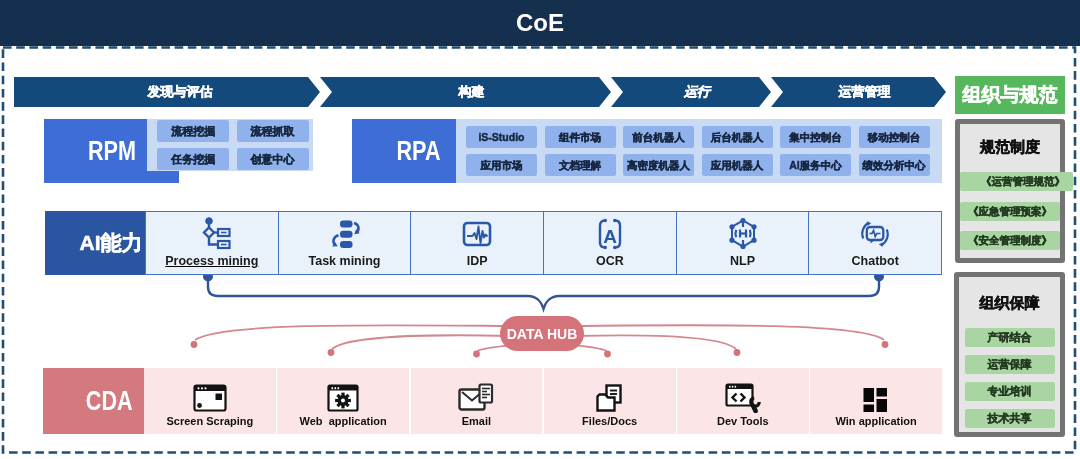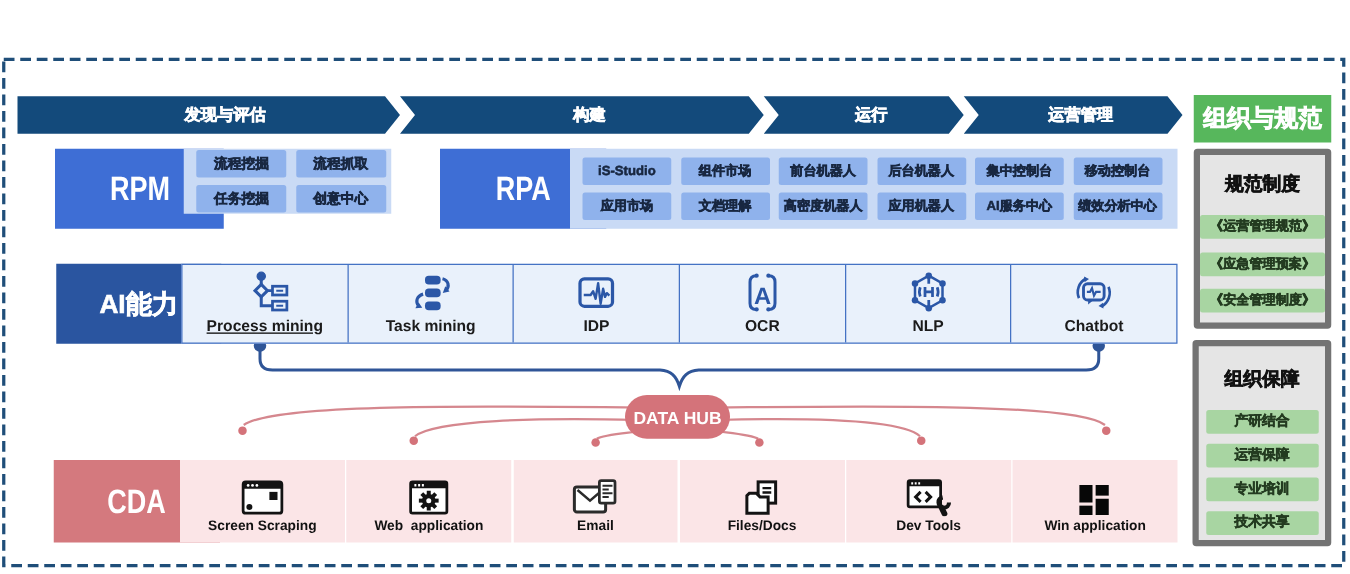--- a/index.html
+++ b/index.html
@@ -47,20 +47,21 @@
         text-align:center;height:19px;line-height:19px;margin:0 auto;}
   .gp1 .gbtn{width:100px;font-size:10.5px;}
   .gp2 .gbtn{width:90px;font-size:11px;}
   
   .hub{left:500px;top:316px;width:84px;height:35px;background:#D4737A;border-radius:17.5px;
        color:#fff;font-size:14px;font-weight:bold;display:flex;align-items:center;justify-content:center;}
 </style>
 </head>
 <body>
 <div id="stage">
+  <div class="abs hdr">CoE</div>
 
   <svg class="abs" style="left:0;top:0" width="1080" height="459" viewBox="0 0 1080 459">
 
     <rect x="3" y="47.5" width="1072" height="405" fill="none" stroke="#1F4E79" stroke-width="2.6" stroke-dasharray="8.6 4.6"></rect>
 
     <g fill="#134A7B">
       <polygon points="14,77 308,77 320,92 308,107 14,107"></polygon>
       <polygon points="320,77 599,77 611,92 599,107 320,107 332,92"></polygon>
       <polygon points="611,77 759,77 771,92 759,107 611,107 623,92"></polygon>
       <polygon points="771,77 934,77 946,92 934,107 771,107 783,92"></polygon>
@@ -85,21 +86,21 @@
       <circle cx="331" cy="352.5" r="3.4"></circle>
       <circle cx="476.5" cy="354" r="3.4"></circle>
       <circle cx="607.5" cy="354" r="3.4"></circle>
       <circle cx="737" cy="352.5" r="3.4"></circle>
       <circle cx="885" cy="344.5" r="3.4"></circle>
     </g>
   </svg>
 
   <div class="abs chevtxt" style="left:36px;width:288px;">发现与评估</div>
   <div class="abs chevtxt" style="left:332px;width:279px;">构建</div>
-  <div class="abs chevtxt" style="left:623px;width:148px;">运行</div>
+  <div class="abs chevtxt" style="left:623px;width:148px;font-style:italic;">运行</div>
   <div class="abs chevtxt" style="left:783px;width:163px;">运营管理</div>
 
   <div class="abs bigbox rpm">
       <span class="sq">RPM</span>
     </div>
   <div class="abs panel p1">
     <div class="btn">流程挖掘</div>
       <div class="btn">流程抓取</div>
     <div class="btn">任务挖掘</div>
       <div class="btn">创意中心</div>
@@ -320,21 +321,21 @@
             <rect x="14.5" y="12" width="10.5" height="13"></rect>
           </g>
         </svg>
         <span class="cdalab">Win application</span>
       </div>
   </div>
 
   <div class="abs ghdr">组织与规范</div>
   <div class="abs gpanel gp1">
     <div class="gtitle" style="margin-top:14px;">规范制度</div>
-    <div class="gbtn" style="margin-top:15px;">《运营管理规范》</div>
+    <div class="gbtn" style="margin-top:15px;padding-left:13px;">《运营管理规范》</div>
     <div class="gbtn" style="margin-top:11px;">《应急管理预案》</div>
     <div class="gbtn" style="margin-top:10px;">《安全管理制度》</div>
   </div>
   <div class="abs gpanel gp2">
     <div class="gtitle" style="margin-top:17px;">组织保障</div>
     <div class="gbtn" style="margin-top:15px;">产研结合</div>
     <div class="gbtn" style="margin-top:8px;">运营保障</div>
     <div class="gbtn" style="margin-top:8px;">专业培训</div>
     <div class="gbtn" style="margin-top:8px;">技术共享</div>
   </div>

